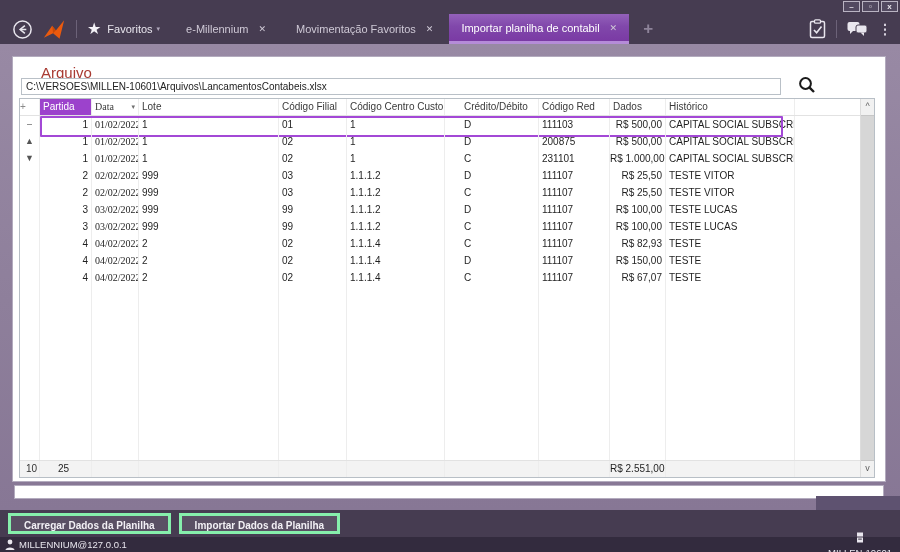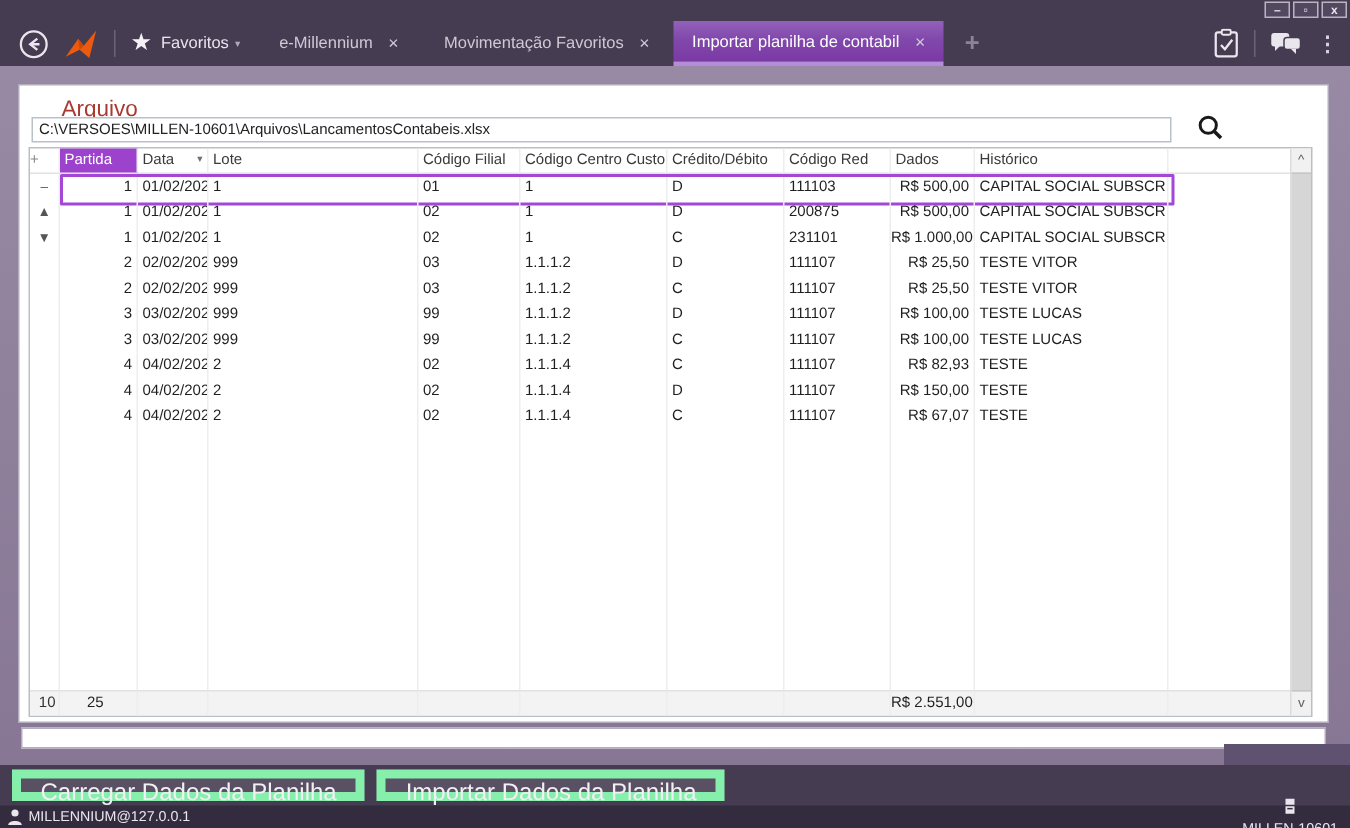--- a/index.html
+++ b/index.html
@@ -52,42 +52,42 @@
   .gridbody { position:absolute; left:0; top:0; right:14px; bottom:0; display:flex; flex-direction:column; }
   .hrow { display:flex; height:17px; line-height:16px; border-bottom:1px solid #e2e2e2; color:#3a3a3a; flex:none; }
   .trow { display:flex; height:17px; line-height:17px; flex:none; position:relative; }
   .trow.selected::after { content:""; position:absolute; left:20px; top:0px; width:739px; height:17px;
                           border:2px solid #a348d6; border-radius:1px; pointer-events:none; }
   .fillrow { display:flex; flex:1; }
   .frow { display:flex; height:17px; line-height:16px; flex:none; background:#f3f3f3; border-top:1px solid #e2e2e2; }
   .c { border-right:1px solid #ededed; overflow:hidden; white-space:nowrap; padding-left:3px; flex:none; height:100%; }
   .c.num { text-align:right; padding-right:3px; padding-left:0; }
   .w-gutter{width:20px; color:#8a8a8a; text-align:center; padding:0;}
-  .w-partida{width:52px;} .w-data{width:47px;} .w-lote{width:140px;} .w-filial{width:68px;}
-  .w-centro{width:98px;} .w-cd{width:78px;} .w-red{width:71px;} .w-valor{width:56px;}
+  .w-partida{width:52px;} .w-data{width:47px;font-family:Liberation Serif, serif;} .w-lote{width:140px;} .w-filial{width:68px;}
+  .w-centro{width:98px;} .w-cd{width:78px;margin-left:16px;} .w-red{width:71px;} .w-valor{width:56px;}
   .w-hist{width:129px;} .w-fill{flex:1; border-right:none;}
   .hrow .w-partida { background:#9c42cc; color:#fff; }
   .hrow .c { display:flex; align-items:center; }
   .hdr-data { justify-content:space-between; padding-right:3px; }
   .fcaret { color:#6e6e6e; font-size:7px; }
   .marker { color:#555; font-size:9px; }
   .frow .w-gutter { color:#333; text-align:right; padding-right:2px; }
   .frow .w-partida { padding-left:18px; }
 
   
   .vscroll { position:absolute; top:0; right:0; width:14px; height:100%; background:#f1f1f1;
              border-left:1px solid #dcdcdc; display:flex; flex-direction:column; }
   .sbtn { height:16px; flex:none; color:#606060; font-size:9px; text-align:center; line-height:15px; }
   .sthumb { flex:1; background:#d6d6d6; border-top:1px solid #c6c6c6; border-bottom:1px solid #c6c6c6; }
 
   
   .btnbar { position:absolute; top:510px; left:0; width:900px; height:27px; background:#463c51;
             display:flex; align-items:center; }
-  .btn { margin-left:8px; height:21px; padding:0 13px; background:#5a5064; border:6px solid #86efac;
-         color:#f2f0f5; font-size:16px; font-weight:normal; line-height:19px; }
+  .btn { margin-left:8px; height:21px; padding:0 13px; background:#5a5064; border:3px solid #86efac;
+         color:#f2f0f5; font-size:10px; font-weight:bold; line-height:19px; }
   .statusbar { position:absolute; top:537px; left:0; width:900px; height:15px; background:#332b3e;
                display:flex; align-items:center; color:#e9e6ee; font-size:9.5px; }
   .status-left { display:flex; align-items:center; margin-left:5px; gap:4px; }
   .status-right { display:flex; align-items:center; margin-left:auto; margin-right:8px; gap:4px;flex-direction:column; }
 </style>
 </head>
 <body>
 
 <div class="titlebar">
   <div class="winctrls">

